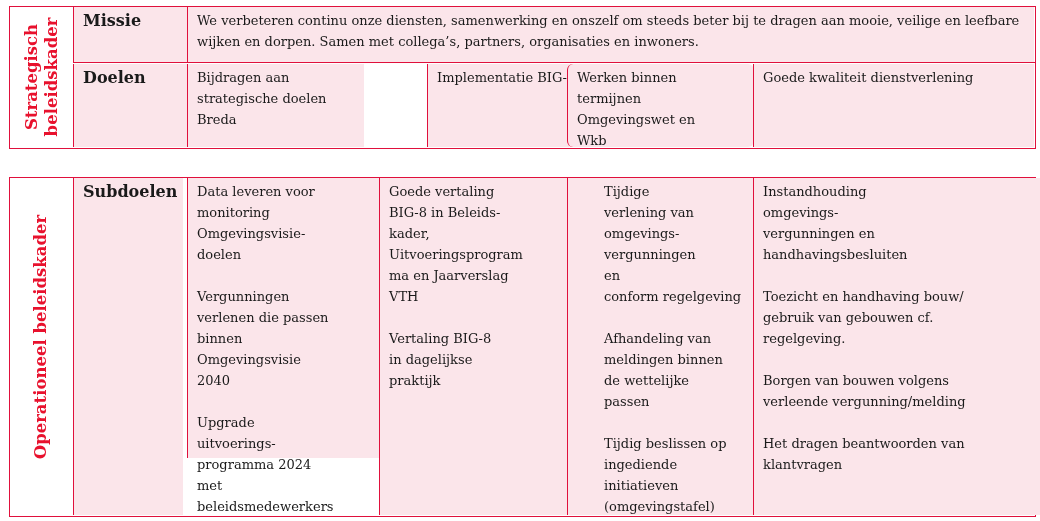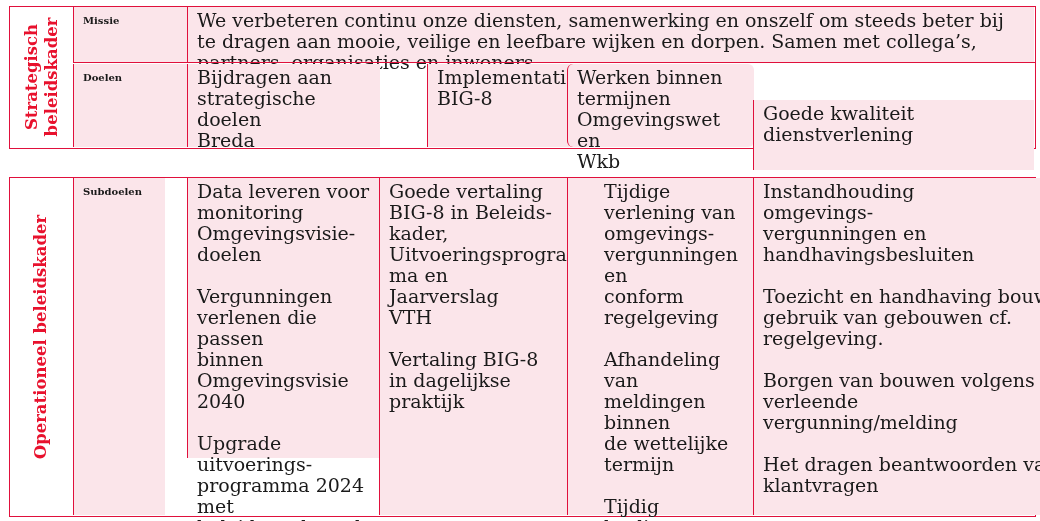--- a/index.html
+++ b/index.html
@@ -1,70 +1,70 @@
 <!DOCTYPE html>
 <html><head>
 <meta charset="utf-8">
 <style>
   html, body { margin: 0; padding: 0; background: #ffffff; }
   body { width: 1040px; height: 521px; position: relative; overflow: hidden;
          font-family: "DejaVu Serif", "Liberation Serif", serif; color: #1a1a1a; }
   .tbl { position: absolute; left: 9px; width: 1027px; border: 1.5px solid #e0103c; box-sizing: border-box; }
   .cell { position: absolute; box-sizing: border-box; border-left: 1.5px solid #e0103c; background: #fbe5ea;
-          font-size: 19px; line-height: 21px; padding: 3px 9px 0 9px; }
+          font-size: 13px; line-height: 21px; padding: 3px 9px 0 9px; }
   .hline { position: absolute; height: 0; border-top: 1.5px solid #e0103c; }
   .sidecell { position: absolute; left: 0; top: 0; bottom: 0; width: 64px; background: #ffffff; }
   .vlabel { position: absolute; color: #e8112d; font-weight: bold; font-size: 16.5px; line-height: 20px;
             transform: rotate(-90deg); transform-origin: center center; white-space: nowrap; text-align: center; }
-  .rowhead { font-weight: bold; font-size: 10px; padding-left: 9px; }
+  .rowhead { font-weight: bold; font-size: 16px; padding-left: 9px; }
   .para { margin: 0 0 21px 0; white-space: pre-line; }
   .para:last-child { margin-bottom: 0; }
 </style>
 </head>
 <body>
 
 <div class="tbl" style="top:6px; height:143px;">
   <div class="sidecell">
     <div class="vlabel" style="left:-38px; top:50px; width:140px; height:40px;">
       <div>Strategisch</div>
       <div>beleidskader</div>
     </div>
   </div>
 
   <div class="cell rowhead" style="left:63px; top:0; width:115px; height:56px;">Missie</div>
   <div class="cell" style="left:177px; top:0; width:847px; height:56px; padding-right:12px;">We verbeteren continu onze diensten, samenwerking en onszelf om steeds beter bij te dragen aan mooie, veilige en leefbare wijken en dorpen. Samen met collega’s, partners, organisaties en inwoners.</div>
 
   <div class="hline" style="left:63px; top:55px; width:962px;"></div>
 
   <div class="cell rowhead" style="left:63px; top:57px; width:115px; height:83px;">Doelen</div>
-  <div class="cell" style="left:177px; top:57px; width:193px; height:83px;">
+  <div class="cell" style="left:177px; top:57px; width:177px; height:83px;">
     <div class="para">Bijdragen aan
 strategische doelen
 Breda</div>
   </div>
   <div class="cell" style="left:369px; top:57px; width:189px; height:83px;margin-left:48px;">
     <div class="para">Implementatie BIG-8</div>
   </div>
   <div class="cell" style="left:557px; top:57px; width:187px; height:83px;border-radius:6px;">
     <div class="para">Werken binnen
 termijnen
 Omgevingswet en
 Wkb</div>
   </div>
-  <div class="cell" style="left:743px; top:57px; width:281px; height:70px;margin-top:36px;">
+  <div class="cell" style="left:743px; top:57px; width:281px; height:83px;">
     <div class="para">Goede kwaliteit dienstverlening</div>
   </div>
 </div>
 
 <div class="tbl" style="top:177px; height:340px;">
   <div class="sidecell">
     <div class="vlabel" style="left:-106px; top:148px; width:276px; height:22px;">Operationeel beleidskader</div>
   </div>
 
-  <div class="cell rowhead" style="left:63px; top:0; width:92px; height:337px;">Subdoelen</div>
+  <div class="cell rowhead" style="left:63px; top:0; width:110px; height:337px;">Subdoelen</div>
 
   <div class="cell" style="left:177px; top:0; width:193px; height:280px;">
     <div class="para">Data leveren voor
 monitoring
 Omgevingsvisie-
 doelen</div>
     <div class="para">Vergunningen
 verlenen die passen
 binnen
 Omgevingsvisie
@@ -91,21 +91,21 @@
   <div class="cell" style="left:557px; top:0; width:187px; height:337px;padding-left:36px;">
     <div class="para">Tijdige
 verlening van
 omgevings-
 vergunningen
 en
 conform regelgeving</div>
     <div class="para">Afhandeling van
 meldingen binnen
 de wettelijke
-termijn</div>
+passen</div>
     <div class="para">Tijdig beslissen op
 ingediende
 initiatieven
 (omgevingstafel)</div>
   </div>
 
   <div class="cell" style="left:743px; top:0; width:315px; height:337px;">
     <div class="para">Instandhouding
 omgevings-
 vergunningen en

